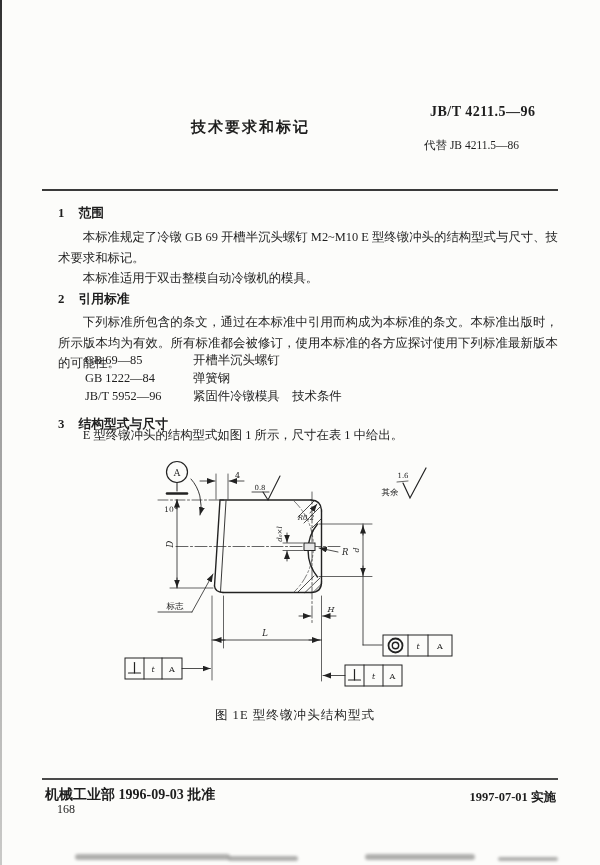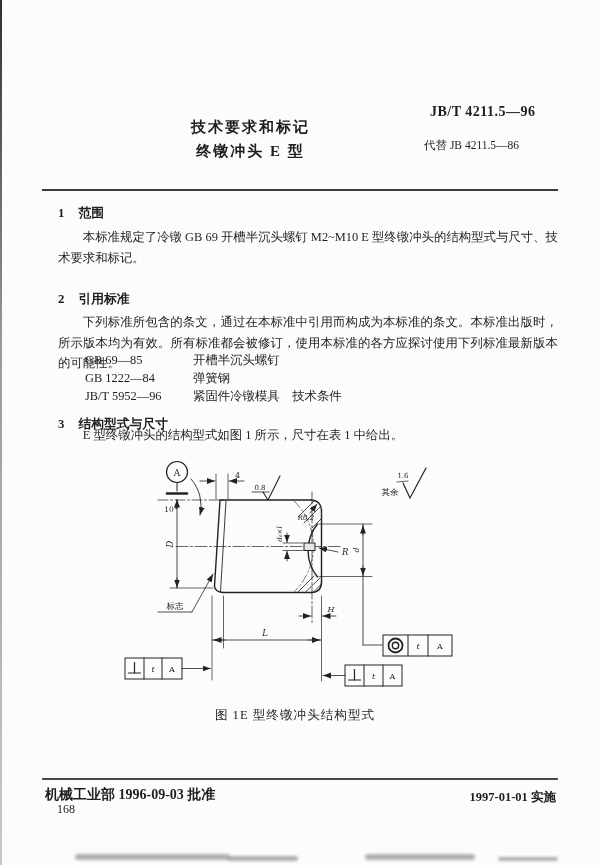--- a/index.html
+++ b/index.html
@@ -36,30 +36,30 @@
   svg text.cjk{font-family:"DejaVu Sans","Liberation Sans",sans-serif;}
 </style>
 </head>
 <body>
 
 <div class="page">
   <div class="scan-edge-left"></div>
 
   <div class="doc-title">
     <div>技术要求和标记</div>
-    <div>终镦冲头  E 型</div>
   </div>
   <div class="std-no">JB/T  4211.5—96</div>
   <div class="replaces">代替 JB  4211.5—86</div>
   <div class="rule-head"></div>
 
   <div class="sec-head" style="top:205px">
     <span class="no">1</span><span>范围</span>
   </div>
   <div class="para" style="top:227px">本标准规定了冷镦 GB 69 开槽半沉头螺钉 M2~M10 E 型终镦冲头的结构型式与尺寸、技术要求和标记。</div>
+  <div class="para" style="top:268px">本标准适用于双击整模自动冷镦机的模具。</div>
 
   <div class="sec-head" style="top:291px">
     <span class="no">2</span><span>引用标准</span>
   </div>
   <div class="para" style="top:312px">下列标准所包含的条文，通过在本标准中引用而构成为本标准的条文。本标准出版时，所示版本均为有效。所有标准都会被修订，使用本标准的各方应探讨使用下列标准最新版本的可能性。</div>
   <div class="ref-row" style="top:352px">
     <span class="code">GB 69—85</span><span>开槽半沉头螺钉</span>
   </div>
   <div class="ref-row" style="top:370px">
     <span class="code">GB 1222—84</span><span>弹簧钢</span>
@@ -220,20 +220,20 @@
       </g>
     </svg>
   </div>
 
   <div class="caption">
     <span class="fig-no">图 1</span><span>E 型终镦冲头结构型式</span>
   </div>
 
   <div class="rule-foot"></div>
   <div class="foot-approve">机械工业部 1996-09-03 批准</div>
-  <div class="foot-implement">1997-01-01 实施</div>
+  <div class="foot-implement">1997-07-01 实施</div>
   <div class="page-no">168</div>
 
   <div class="smudge" style="left:75px;top:854px;width:155px;height:6px"></div>
   <div class="smudge" style="left:228px;top:856px;width:70px;height:5px"></div>
   <div class="smudge" style="left:365px;top:854px;width:110px;height:6px"></div>
   <div class="smudge" style="left:498px;top:857px;width:60px;height:4px"></div>
 </div>
 
 </body></html>

